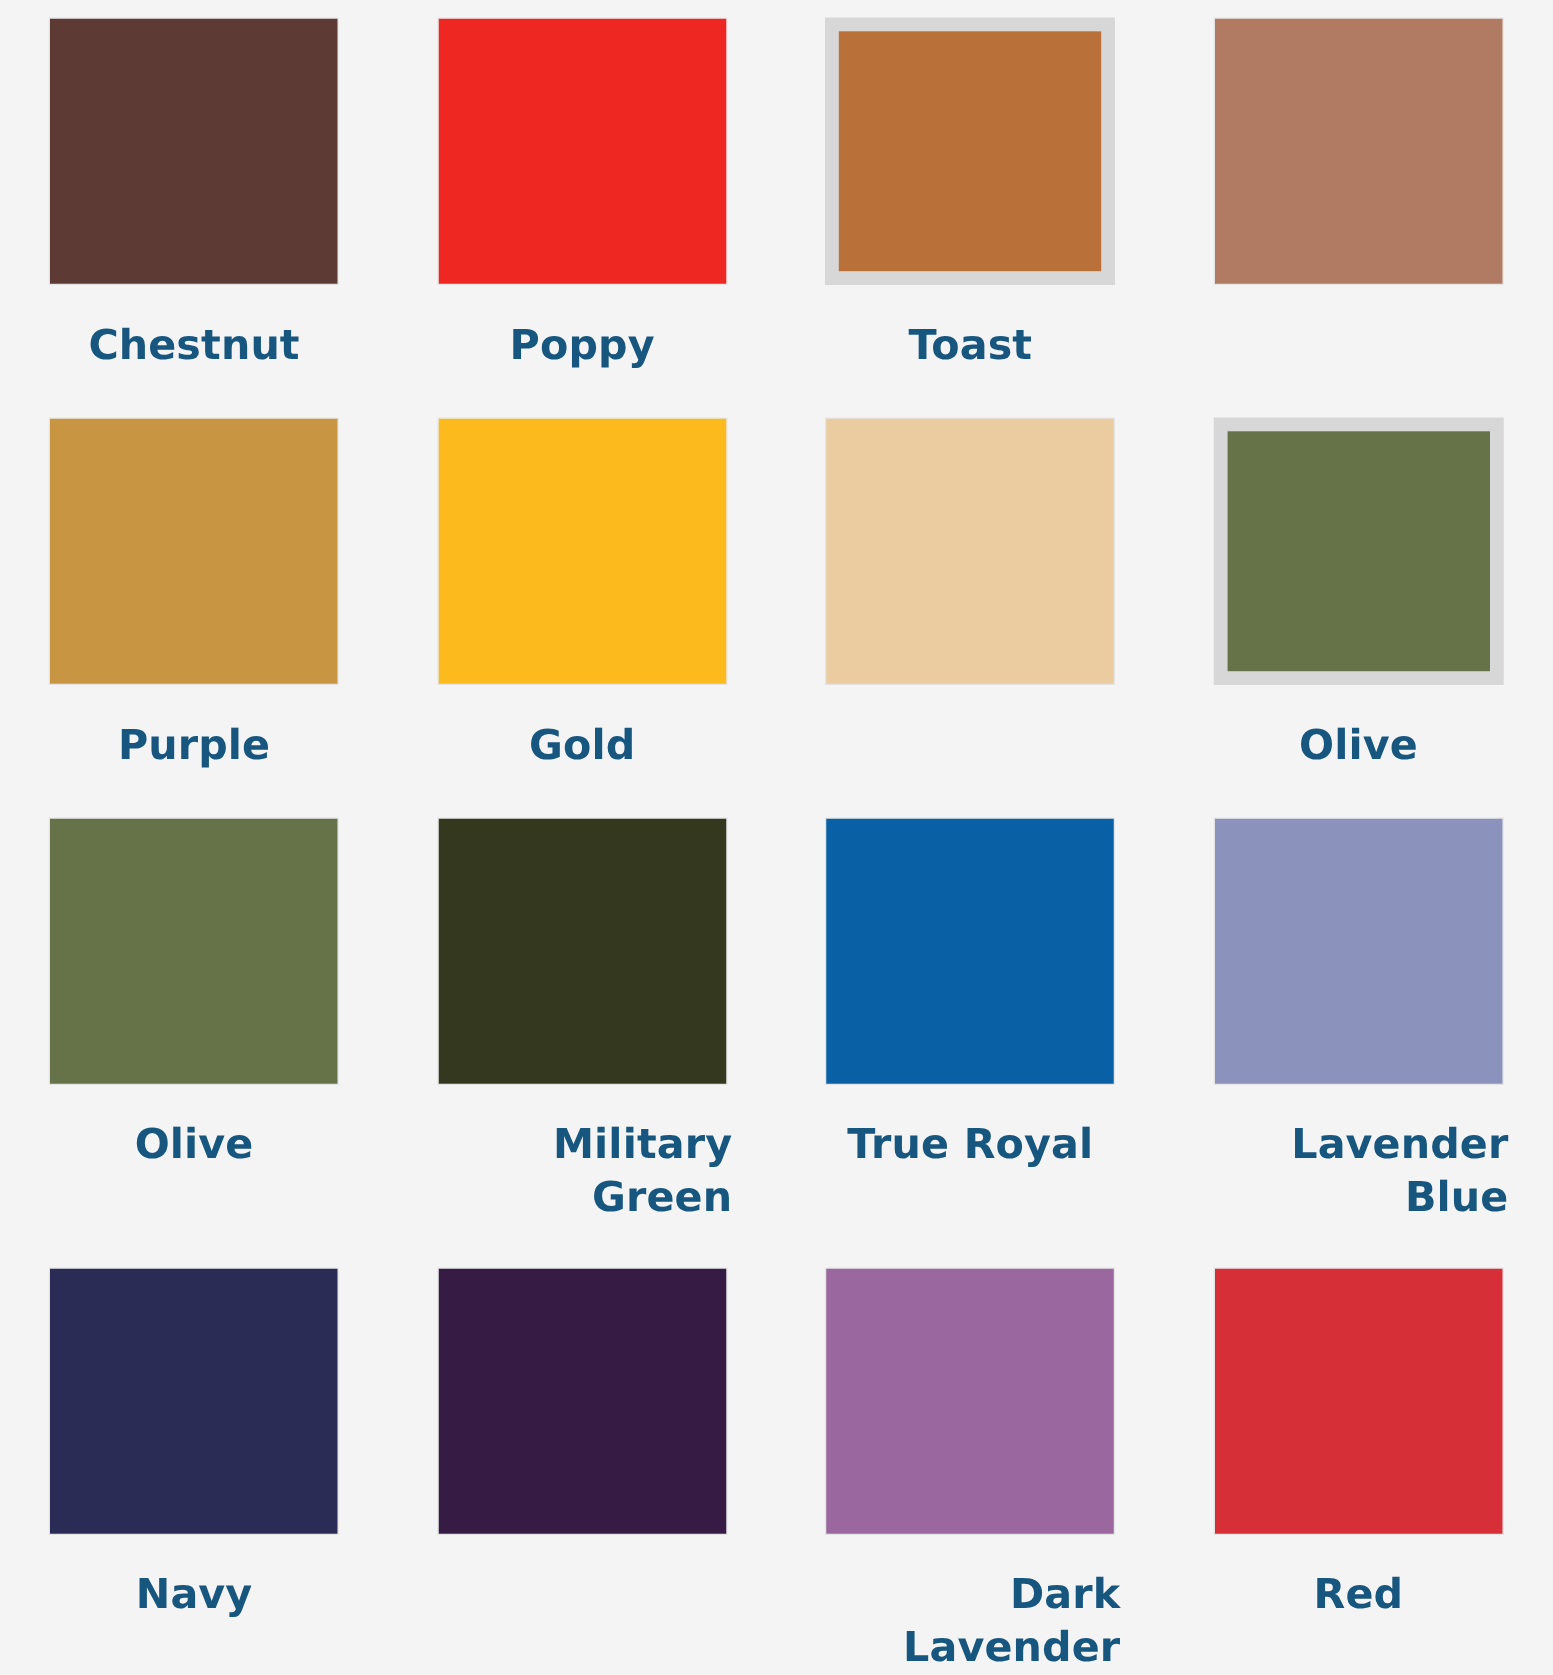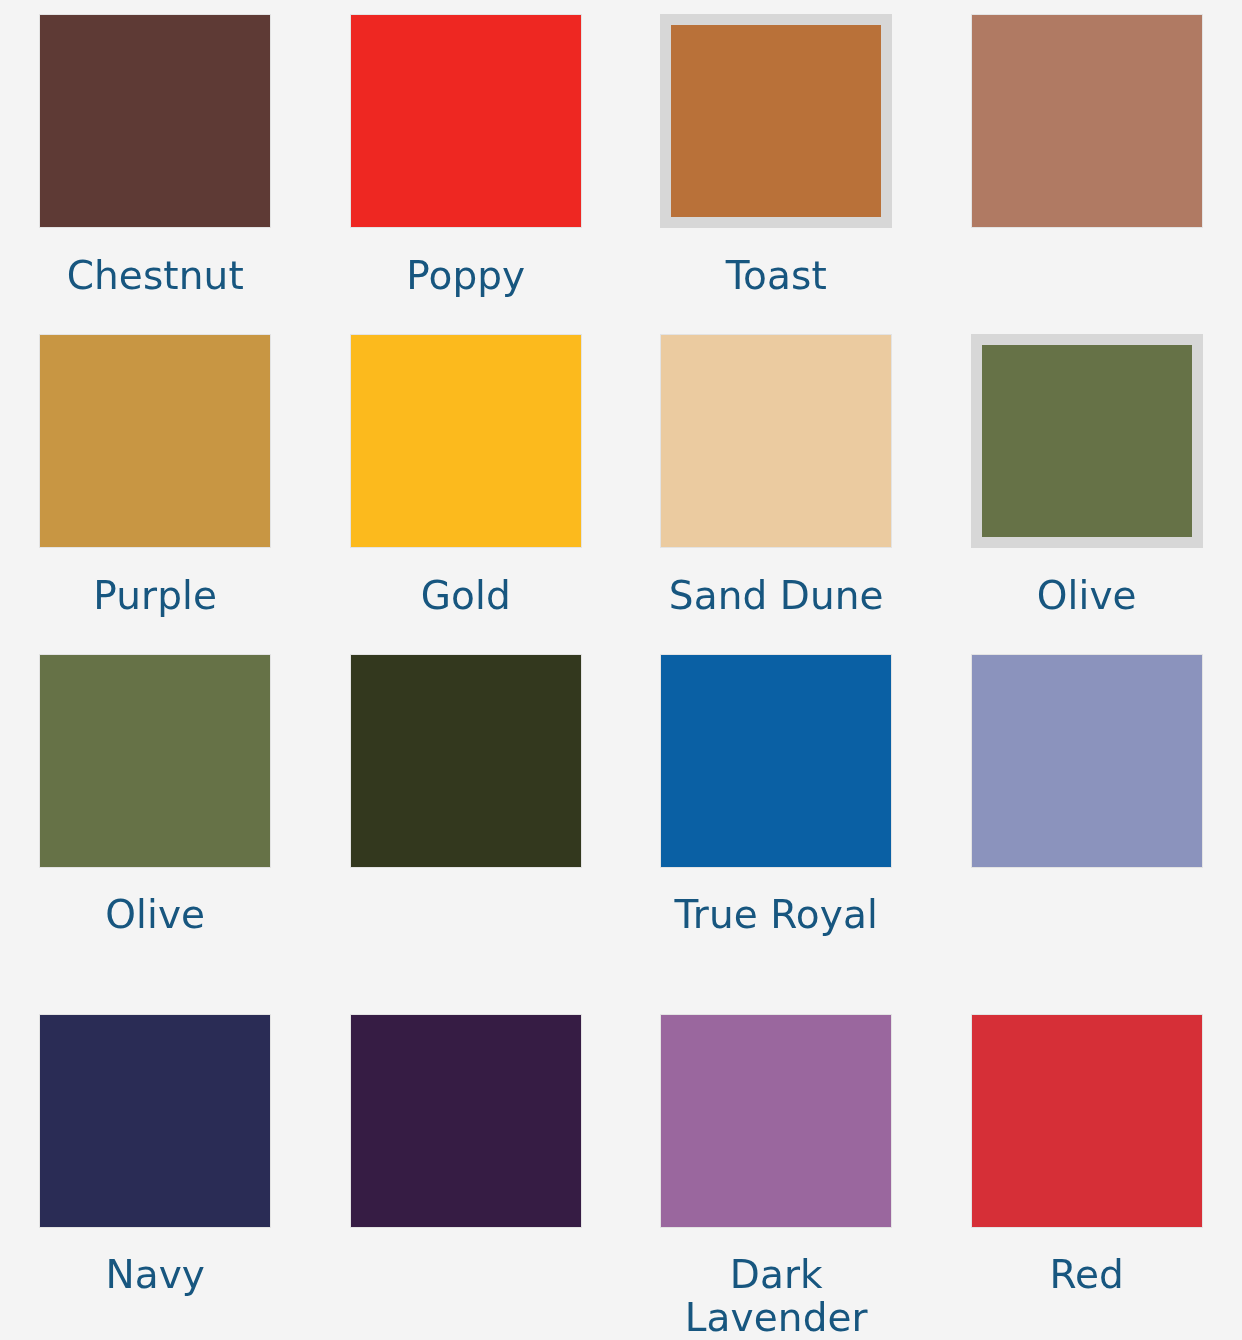--- a/index.html
+++ b/index.html
@@ -49,25 +49,25 @@
   }
 
   .swatch-color {
     width: 100%;
     height: 100%;
     display: block;
   }
 
   .swatch-label {
     margin-top: 26px;
-    font-size: 39px;
+    font-size: 33px;
     line-height: 43px;
     color: #17567f;
-    text-align: center;
-    font-weight: 400;
+    text-align: right;
+    font-weight: 700;
     letter-spacing: 0.1px;
     max-width: 240px;
     word-wrap: break-word;
   }
 
   
   .swatch-cell.row-3 .swatch-label,
   .swatch-cell.row-4 .swatch-label {
     margin-top: 25px;
   }
@@ -108,49 +108,50 @@
     <div class="swatch-cell row-2">
       <div class="swatch-frame">
         <span class="swatch-color" style="background: rgb(252, 186, 29);"></span>
       </div>
       <div class="swatch-label">Gold</div>
     </div>
     <div class="swatch-cell row-2">
       <div class="swatch-frame">
         <span class="swatch-color" style="background: rgb(235, 203, 160);"></span>
       </div>
-      <div class="swatch-label">Sand Dune</div>
     </div>
     <div class="swatch-cell row-2">
       <div class="swatch-frame is-selected">
         <span class="swatch-color" style="background: rgb(102, 114, 71);"></span>
       </div>
       <div class="swatch-label">Olive</div>
     </div>
     <div class="swatch-cell row-3">
       <div class="swatch-frame">
         <span class="swatch-color" style="background: rgb(102, 114, 71);"></span>
       </div>
       <div class="swatch-label">Olive</div>
     </div>
     <div class="swatch-cell row-3">
       <div class="swatch-frame">
         <span class="swatch-color" style="background: rgb(51, 56, 30);"></span>
       </div>
+      <div class="swatch-label">Military Green</div>
     </div>
     <div class="swatch-cell row-3">
       <div class="swatch-frame">
         <span class="swatch-color" style="background: rgb(10, 96, 164);"></span>
       </div>
       <div class="swatch-label">True Royal</div>
     </div>
     <div class="swatch-cell row-3">
       <div class="swatch-frame">
         <span class="swatch-color" style="background: rgb(139, 147, 189);"></span>
       </div>
+      <div class="swatch-label">Lavender Blue</div>
     </div>
     <div class="swatch-cell row-4">
       <div class="swatch-frame">
         <span class="swatch-color" style="background: rgb(42, 44, 85);"></span>
       </div>
       <div class="swatch-label">Navy</div>
     </div>
     <div class="swatch-cell row-4">
       <div class="swatch-frame">
         <span class="swatch-color" style="background: rgb(54, 28, 68);"></span>

